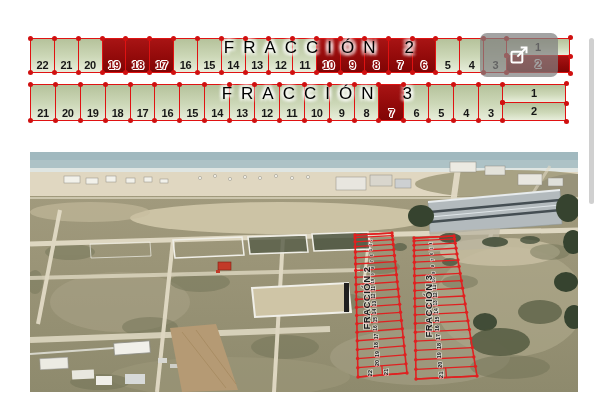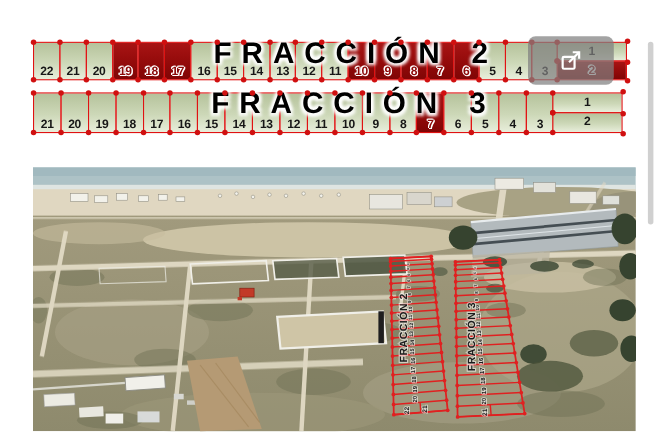--- a/index.html
+++ b/index.html
@@ -32,21 +32,21 @@
   .lot.sold span{color:#8d0909;
        text-shadow:-1px 0 0 #fff,1px 0 0 #fff,0 -1px 0 #fff,0 1px 0 #fff,
                    -1px -1px 0 #fff,1px 1px 0 #fff}
   .corner{flex:0 0 63px;display:flex;flex-direction:column;position:relative;margin-left:-1px}
   .corner .lot{align-items:center}
   .corner .lot span{padding:0}
   .corner .lot + .lot{margin-top:-1px}
   .rdot{position:absolute;right:-3px;width:5px;height:5px;border-radius:50%;
         background:var(--dot);z-index:4}
   .strip-title{position:absolute;left:28%;right:21%;top:-3px;height:26px;display:flex;
-       align-items:center;justify-content:center;font-size:27px;font-weight:700;
+       align-items:center;justify-content:center;font-size:17px;font-weight:400;
        letter-spacing:9px;color:#000;white-space:nowrap;z-index:3;pointer-events:none;
        text-shadow:-2px -2px 3px #fff,2px -2px 3px #fff,-2px 2px 3px #fff,2px 2px 3px #fff,0 0 5px #fff}
   .strip-title .num{margin-left:20px;letter-spacing:0}
 
   
   .expand-overlay{position:absolute;left:480px;top:33px;width:78px;height:44px;border:none;
        border-radius:7px;background:var(--overlay);display:flex;align-items:center;
        justify-content:center;z-index:6;cursor:pointer;padding:0}
 
   

